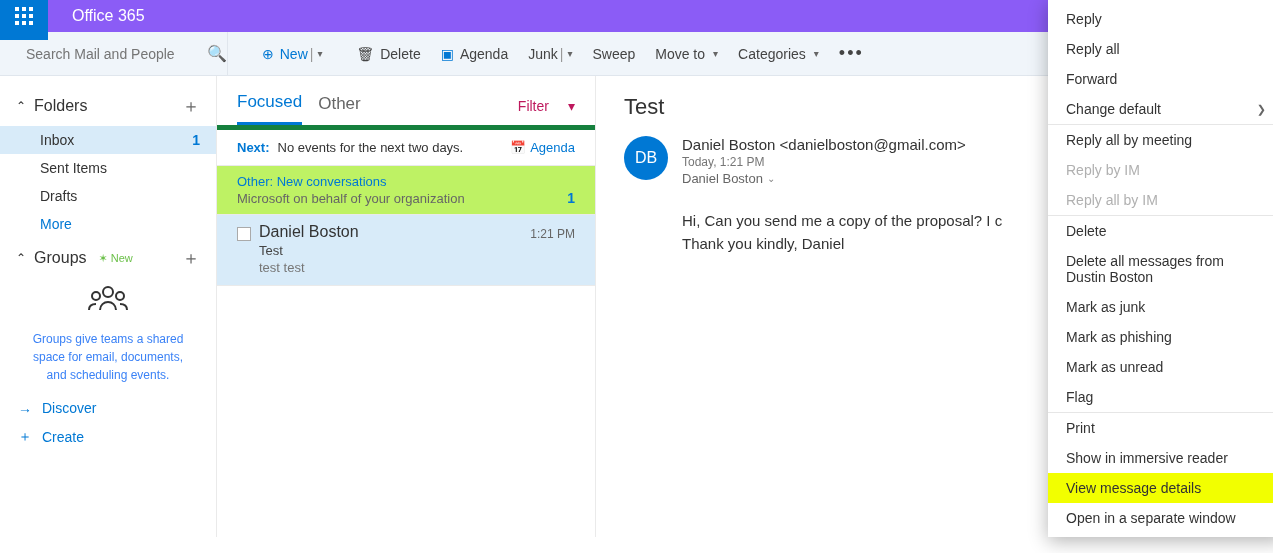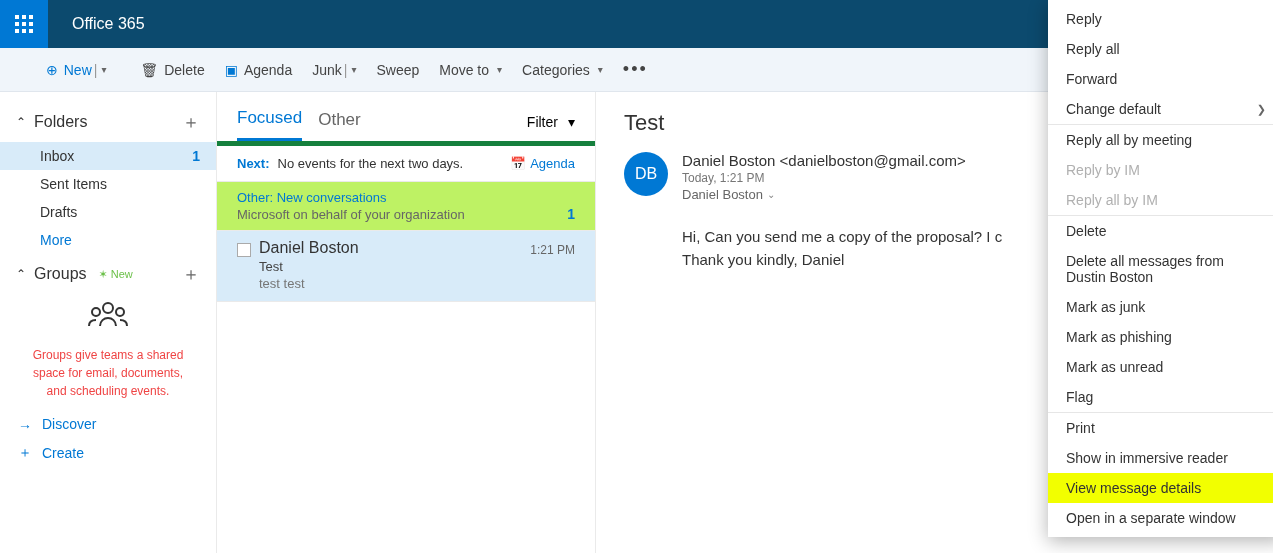--- a/index.html
+++ b/index.html
@@ -1,17 +1,17 @@
 <!DOCTYPE html>
 <html><head>
 <meta charset="utf-8">
 <style>
 *{box-sizing:border-box;margin:0;padding:0;font-family:"Segoe UI",Arial,sans-serif}
 body{width:1273px;height:553px;overflow:hidden;background:#fff;position:relative;font-size:14px;color:#333}
-.topbar{height:48px;background:#0c4a6e;display:flex;align-items:center;color:#fff}
+.topbar{height:32px;background:#8b5cf6;display:flex;align-items:center;color:#fff}
 .waffle{width:48px;height:48px;background:#0078d4;display:flex;align-items:center;justify-content:center;cursor:pointer}
 .waffle svg{width:18px;height:18px}
 .brand{padding:0 24px;font-size:16px}
 .avatar{width:32px;height:32px;border-radius:50%;background:#555;color:#fff;display:flex;align-items:center;justify-content:center;font-size:13px;margin-left:auto;margin-right:10px}
 .toolbar{height:44px;background:#f0f5fa;border-bottom:1px solid #e0e6ed;display:flex;align-items:center;padding:0 12px;color:#333}
 .searchwrap{width:216px;height:44px;display:flex;align-items:center;padding:0 14px;color:#767676;border-right:1px solid #e0e6ed}
 .searchwrap input{border:none;background:transparent;outline:none;flex:1;font-size:14px;color:#333}
 .searchicon{color:#0078d4;font-size:16px}
 .tbtn{display:flex;align-items:center;padding:0 10px;height:44px;cursor:pointer;color:#444;gap:6px}
 .tbtn.accent{color:#0078d4}
@@ -19,28 +19,28 @@
 .divider{color:#999;margin:0 -4px}
 .main{display:flex;height:calc(553px - 92px)}
 .sidebar{width:216px;padding:10px 0;color:#333}
 .sbhead{display:flex;align-items:center;padding:8px 16px;font-size:16px;gap:8px}
 .sbhead .plus{margin-left:auto;color:#666;font-size:18px;cursor:pointer}
 .sbitem{display:flex;align-items:center;padding:6px 16px 6px 40px;font-size:14px;cursor:pointer}
 .sbitem.selected{background:#d8ebf9}
 .sbitem .count{margin-left:auto;color:#0078d4;font-weight:600}
 .sbitem.more{color:#0078d4}
 .newbadge{color:#6cc04a;font-size:11px;margin-left:4px}
-.groupsblurb{padding:10px 24px;text-align:center;color:#ef4444;font-size:12px;line-height:1.5}
+.groupsblurb{padding:10px 24px;text-align:center;color:#3b82f6;font-size:12px;line-height:1.5}
 .groupsicon{display:flex;justify-content:center;margin:6px 0 8px}
 .sbaction{display:flex;align-items:center;gap:10px;padding:6px 18px;color:#0078d4;cursor:pointer;font-size:14px}
 .listpane{width:380px;border-left:1px solid #eaeaea;border-right:1px solid #eaeaea;display:flex;flex-direction:column}
 .tabs{display:flex;align-items:center;padding:10px 20px 0 20px;border-bottom:5px solid #15803d;gap:16px}
 .tab{padding:6px 0 10px;font-size:17px;color:#666;cursor:pointer}
 .tab.active{color:#0078d4;border-bottom:3px solid #0078d4;font-weight:400}
-.filter{margin-left:auto;color:#000000;font-size:14px;display:flex;align-items:flex-end;gap:10px;cursor:pointer}
+.filter{margin-left:auto;color:#be185d;font-size:14px;display:flex;align-items:flex-end;gap:19px;cursor:pointer}
 .nextrow{display:flex;align-items:center;padding:10px 20px;font-size:13px;border-bottom:1px solid #eaeaea}
 .nextrow b{color:#0078d4;font-weight:600;margin-right:8px}
 .agenda{margin-left:auto;display:flex;align-items:center;gap:4px;color:#0078d4;cursor:pointer}
 .otherbox{padding:8px 20px;border-bottom:1px solid #eaeaea;background:#bef264;display:flex;align-items:flex-end}
 .otherbox .ob-txt{flex:1}
 .otherbox .ob-title{color:#0078d4;font-size:13px;margin-bottom:2px}
 .otherbox .ob-sub{color:#666;font-size:13px}
 .otherbox .ob-count{color:#0078d4;font-weight:600;padding-top:8px}
 .msgitem{padding:8px 20px 10px 20px;background:#d8ebf9;border-bottom:1px solid #eaeaea;display:flex;gap:8px}
 .msgitem .chk{width:14px;height:14px;border:1px solid #aaa;margin-top:4px;cursor:pointer;background:#fff}
@@ -82,20 +82,24 @@
         <rect width="4" height="4" x="0" y="14"></rect>
         <rect width="4" height="4" x="7" y="14"></rect>
         <rect width="4" height="4" x="14" y="14"></rect>
       </svg>
   </div>
   <div class="brand">Office 365</div>
   <div class="avatar">DB</div>
 </div>
 
 <div class="toolbar">
+  <div class="searchwrap">
+    <input placeholder="Search Mail and People" style="">
+    <span class="searchicon">🔍</span>
+  </div>
   <div style="width:24px"></div>
   <div class="tbtn accent">
     <span>⊕</span>
     <span>New</span>
     <span class="divider">|</span>
       <span class="chev">▾</span>
   </div>
   <div style="width:14px"></div>
   <div class="tbtn">
     <span>🗑</span>

